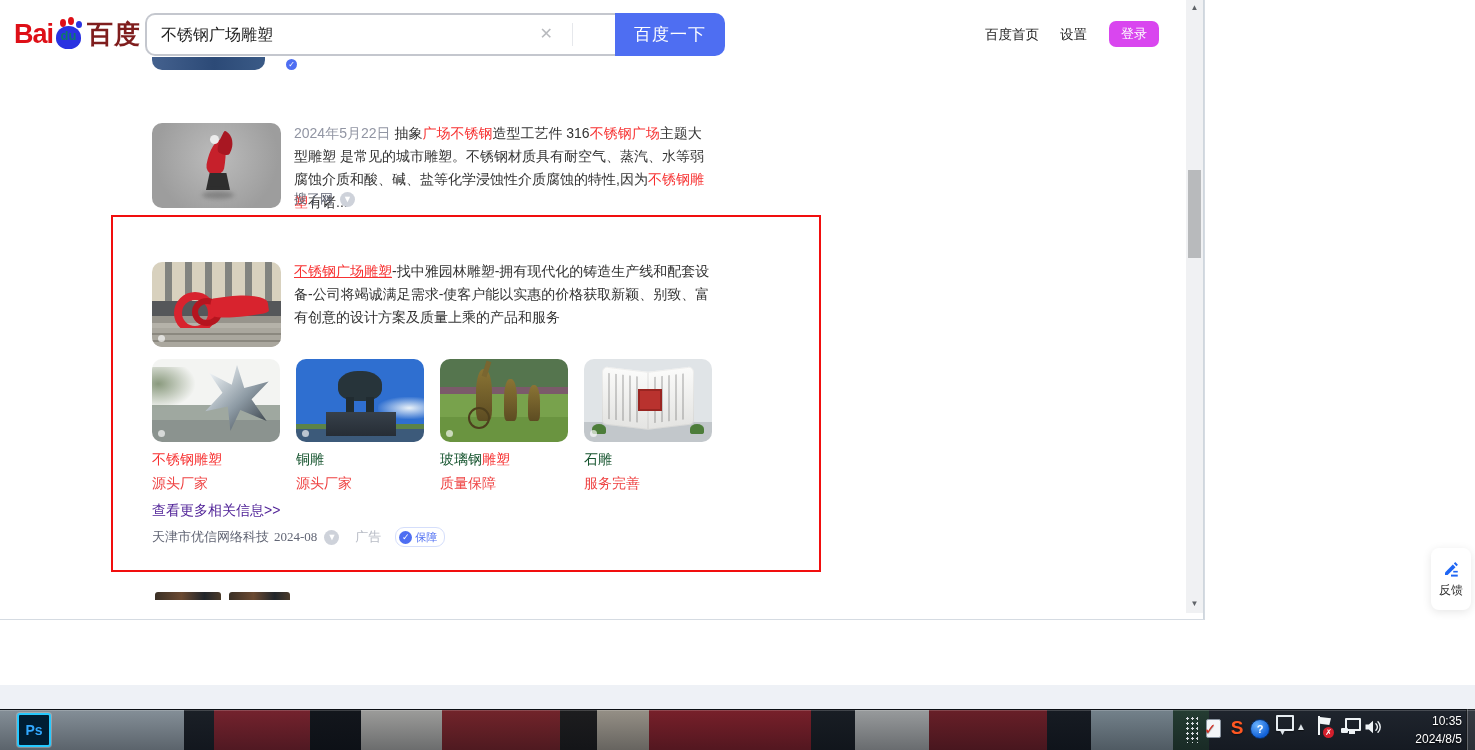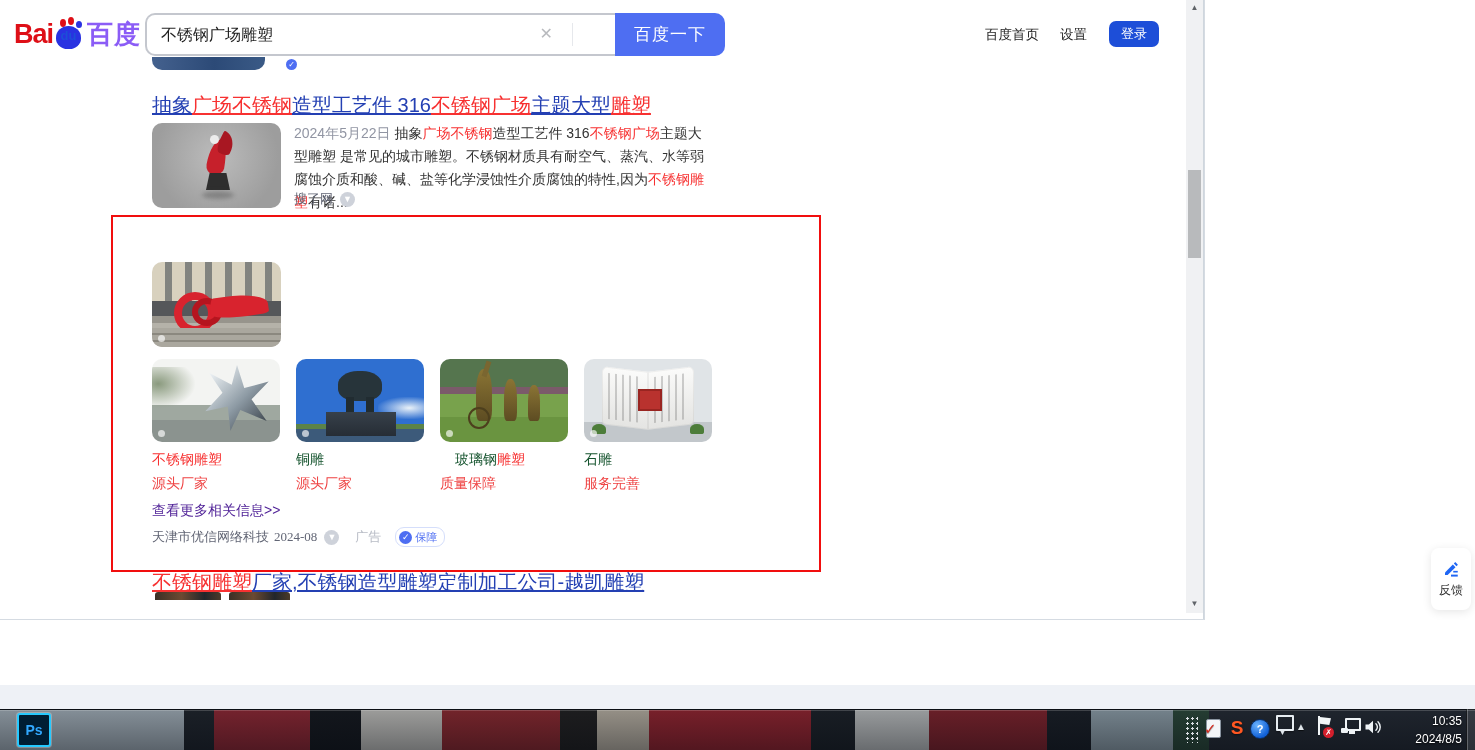--- a/index.html
+++ b/index.html
@@ -8,34 +8,34 @@
   .abs{position:absolute;}
 
   
   .browser{left:0;top:0;width:1204px;height:619px;background:#fff;border-right:1px solid #d5dbe2;border-bottom:1px solid #d5dbe2;}
 
   
   .logo{left:14px;top:12px;height:44px;display:flex;align-items:center;cursor:pointer;}
   .logo .bai{color:#de0f17;font-size:27px;font-weight:bold;letter-spacing:-1px;}
   .logo .paw{position:relative;width:30px;height:30px;margin:0 1px;}
   .logo .paw .pad{position:absolute;left:2px;top:7px;width:25px;height:23px;background:#2932e1;border-radius:50% 50% 46% 46%;}
-  .logo .paw .du{position:absolute;left:2px;top:9px;width:25px;text-align:center;color:#1d4ed8;font-size:13px;font-weight:bold;}
+  .logo .paw .du{position:absolute;left:2px;top:9px;width:25px;text-align:center;color:#0f766e;font-size:13px;font-weight:bold;}
   .logo .toe{position:absolute;border-radius:50%;}
   .logo .toe1{left:6px;top:0;width:6px;height:8px;background:#de0f17;}
   .logo .toe2{left:14px;top:-2px;width:6px;height:8px;background:#de0f17;}
   .logo .toe3{left:22px;top:2px;width:6px;height:7px;background:#2932e1;}
-  .logo .cn{color:#8b5cf6;font-size:26px;font-weight:bold;margin-left:2px;letter-spacing:1px;}
+  .logo .cn{color:#7f1d1d;font-size:26px;font-weight:bold;margin-left:2px;letter-spacing:1px;}
 
   .search-box{left:145px;top:13px;width:468px;height:39px;border:2px solid #c4c7ce;border-right:none;border-radius:10px 0 0 10px;background:#fff;cursor:text;}
   .search-text{position:absolute;left:14px;top:0;line-height:39px;font-size:16px;color:#1f1f1f;white-space:nowrap;}
   .clear-x{position:absolute;right:62px;top:9px;font-size:16px;color:#b8babe;cursor:pointer;line-height:20px;}
   .search-sep{position:absolute;right:42px;top:8px;width:1px;height:23px;background:#e6e8ec;}
   .search-btn{left:615px;top:13px;width:110px;height:43px;background:#4e6ef2;color:#fff;font-size:17px;border-radius:0 10px 10px 0;display:flex;align-items:center;justify-content:center;letter-spacing:1px;cursor:pointer;}
   .nav-link{top:26px;font-size:13.5px;color:#252525;cursor:pointer;white-space:nowrap;}
-  .login-btn{left:1109px;top:21px;width:50px;height:26px;background:#1d4ed8;border-radius:7px;color:#fff;font-size:13px;display:flex;align-items:center;justify-content:center;cursor:pointer;}
+  .login-btn{left:1109px;top:21px;width:50px;height:26px;background:#d946ef;border-radius:7px;color:#fff;font-size:13px;display:flex;align-items:center;justify-content:center;cursor:pointer;}
 
   
   .prev-sliver{left:152px;top:57px;width:113px;height:13px;border-radius:0 0 10px 10px;background:linear-gradient(90deg,#44618e,#2c4a77 55%,#3a5a86);}
   .prev-mini-icon{left:286px;top:59px;width:11px;height:11px;border-radius:50%;background:#4e6ef2;color:#fff;font-size:8px;line-height:11px;text-align:center;}
 
   
   .r-title{font-size:20px;white-space:nowrap;cursor:pointer;}
   .r-title span{color:#2440b3;text-decoration:underline;}
   .r-title span.hl{color:#f73131;}
   .r-desc{font-size:14px;line-height:23px;color:#333;}
@@ -171,21 +171,20 @@
     </div>
     <div class="abs search-btn">百度一下</div>
 
     <div class="abs nav-link" style="left:985px;">百度首页</div>
     <div class="abs nav-link" style="left:1060px;">设置</div>
     <div class="abs login-btn">登录</div>
 
     <div class="abs prev-sliver"></div>
     <div class="abs prev-mini-icon">✓</div>
 
-    <div class="abs r-title" style="left:152px;top:92px;"><span>抽象</span><span class="hl">广场不锈钢</span><span>造型工艺件 316</span><span class="hl">不锈钢广场</span><span>主题大型</span><span class="hl">雕塑</span></div>
     <div class="abs thumb img-r1">
       <span class="flame"></span>
         <span class="wing"></span>
         <span class="ball"></span>
         <span class="ped"></span>
         <span class="refl"></span>
     </div>
     <div class="abs r-desc" style="left:294px;top:122px;width:420px;"><span class="muted">2024年5月22日 </span><span>抽象</span><span class="hl">广场不锈钢</span><span>造型工艺件 316</span><span class="hl">不锈钢广场</span><span>主题大型雕塑 是常见的城市雕塑。不锈钢材质具有耐空气、蒸汽、水等弱腐蚀介质和酸、碱、盐等化学浸蚀性介质腐蚀的特性,因为</span><span class="hl">不锈钢雕塑</span><span>有诸...</span></div>
     <div class="abs src-row" style="left:294px;top:190px;">
       <span>搜了网</span>
@@ -195,20 +194,21 @@
     <div class="abs red-box"></div>
 
     <div class="abs thumb img-ad">
       <span class="win"></span>
         <span class="loop1"></span>
         <span class="loop2"></span>
         <span class="swoosh"></span>
         <span class="steps"></span>
       <span class="wm"></span>
     </div>
+    <div class="abs r-desc" style="left:294px;top:260px;width:422px;"><span class="hl u">不锈钢广场雕塑</span><span>-找中雅园林雕塑-拥有现代化的铸造生产线和配套设备-公司将竭诚满足需求-使客户能以实惠的价格获取新颖、别致、富有创意的设计方案及质量上乘的产品和服务</span></div>
 
     <div class="abs thumb card-img img-star" style="left:152px;">
       <span class="trees"></span>
         <span class="star"></span>
         <span class="wm"></span>
     </div>
     <div class="abs thumb card-img img-ding" style="left:296px;">
       <span class="cloud"></span>
         <span class="pot"></span>
         <span class="leg1"></span>
@@ -232,42 +232,41 @@
           <span class="txt"></span>
         </span>
       <span class="seal"></span>
         <span class="plant pl1"></span>
         <span class="plant pl2"></span>
       <span class="wm"></span>
     </div>
 
     <div class="abs card-title" style="left:152px;"><span class="hl">不锈钢雕塑</span></div>
     <div class="abs card-title" style="left:296px;"><span>铜雕</span></div>
-    <div class="abs card-title" style="left:455px;"><span>玻璃钢</span><span class="hl">雕塑</span></div>
+    <div class="abs card-title" style="left:440px;"><span>玻璃钢</span><span class="hl">雕塑</span></div>
     <div class="abs card-title" style="left:584px;"><span>石雕</span></div>
 
     <div class="abs card-sub" style="left:152px;">源头厂家</div>
     <div class="abs card-sub" style="left:296px;">源头厂家</div>
     <div class="abs card-sub" style="left:440px;">质量保障</div>
     <div class="abs card-sub" style="left:584px;">服务完善</div>
 
     <div class="abs more-link">查看更多相关信息&gt;&gt;</div>
 
     <div class="abs src-row ad-src">
       <span>天津市优信网络科技</span>
       <span style="margin-left:5px;font-family:Liberation Serif, serif;">2024-08</span>
       <span class="chev-circle">▼</span>
       <span class="ad-label">广告</span>
       <span class="badge">
         <span class="shield">✓</span>
         <span class="btxt">保障</span>
       </span>
     </div>
 
-    <div class="abs r-title" style="left:152px;top:569px;"><span class="hl">不锈钢雕塑</span><span>厂家,不锈钢造型雕塑定制加工公司-越凯雕塑</span></div>
     <div class="abs r3-sliver" style="left:155px;width:66px;"></div>
     <div class="abs r3-sliver" style="left:229px;width:61px;"></div>
 
     <div class="abs scrollbar">
       <span class="sb-arrow" style="top:3px;">▲</span>
       <span class="sb-thumb"></span>
       <span class="sb-arrow" style="top:599px;">▼</span>
     </div>
   </div>
   <div class="abs win-edge"></div>

